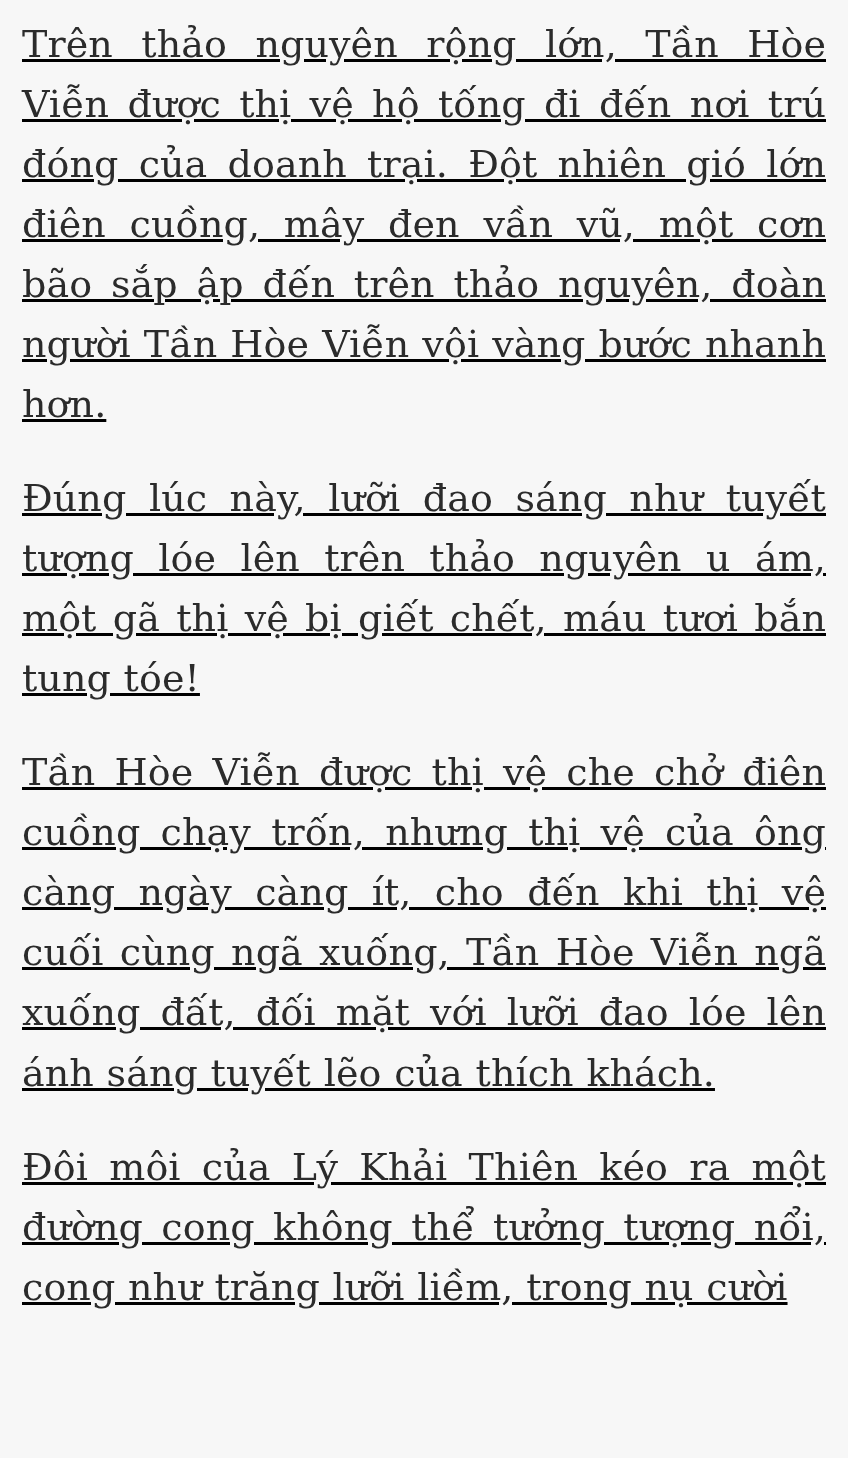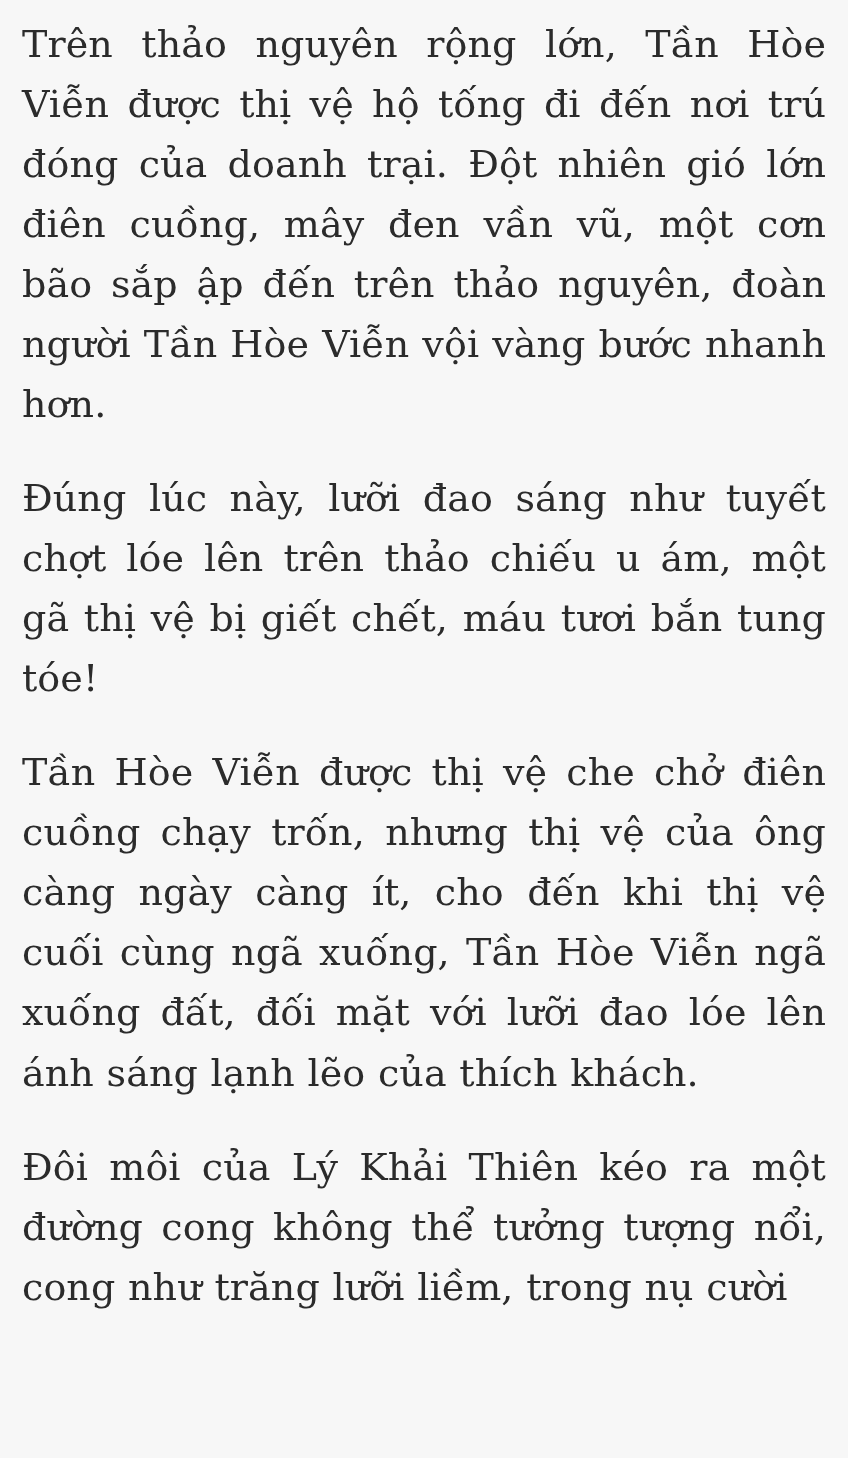--- a/index.html
+++ b/index.html
@@ -12,36 +12,37 @@
     height: 1458px;
     overflow: hidden;
     font-family: "DejaVu Serif", serif;
   }
   #reader {
     box-sizing: border-box;
     width: 848px;
     height: 1458px;
     padding: 14px 22px 0 22px;
     background: #f7f7f7;
+    text-decoration: underline;
   }
   .para {
     margin: 0 0 34px 0;
     font-size: 38px;
     line-height: 1.58;
     color: #2b2b2b;
     text-align: justify;
     text-justify: inter-word;
     letter-spacing: 0.1px;
     word-spacing: 0.5px;
   }
   .para:last-child {
     margin-bottom: 0;
   }
 </style>
 </head>
 <body>
 
 <div id="reader">
   <p class="para">Trên thảo nguyên rộng lớn, Tần Hòe Viễn được thị vệ hộ tống đi đến nơi trú đóng của doanh trại. Đột nhiên gió lớn điên cuồng, mây đen vần vũ, một cơn bão sắp ập đến trên thảo nguyên, đoàn người Tần Hòe Viễn vội vàng bước nhanh hơn.</p>
-  <p class="para">Đúng lúc này, lưỡi đao sáng như tuyết chợt lóe lên trên thảo chiếu u ám, một gã thị vệ bị giết chết, máu tươi bắn tung tóe!</p>
-  <p class="para">Tần Hòe Viễn được thị vệ che chở điên cuồng chạy trốn, nhưng thị vệ của ông càng ngày càng ít, cho đến khi thị vệ cuối cùng ngã xuống, Tần Hòe Viễn ngã xuống đất, đối mặt với lưỡi đao lóe lên ánh sáng lạnh lẽo của thích khách.</p>
+  <p class="para">Đúng lúc này, lưỡi đao sáng như tuyết tượng lóe lên trên thảo nguyên u ám, một gã thị vệ bị giết chết, máu tươi bắn tung tóe!</p>
+  <p class="para">Tần Hòe Viễn được thị vệ che chở điên cuồng chạy trốn, nhưng thị vệ của ông càng ngày càng ít, cho đến khi thị vệ cuối cùng ngã xuống, Tần Hòe Viễn ngã xuống đất, đối mặt với lưỡi đao lóe lên ánh sáng tuyết lẽo của thích khách.</p>
   <p class="para">Đôi môi của Lý Khải Thiên kéo ra một đường cong không thể tưởng tượng nổi, cong như trăng lưỡi liềm, trong nụ cười</p>
 </div>
 
 </body></html>

